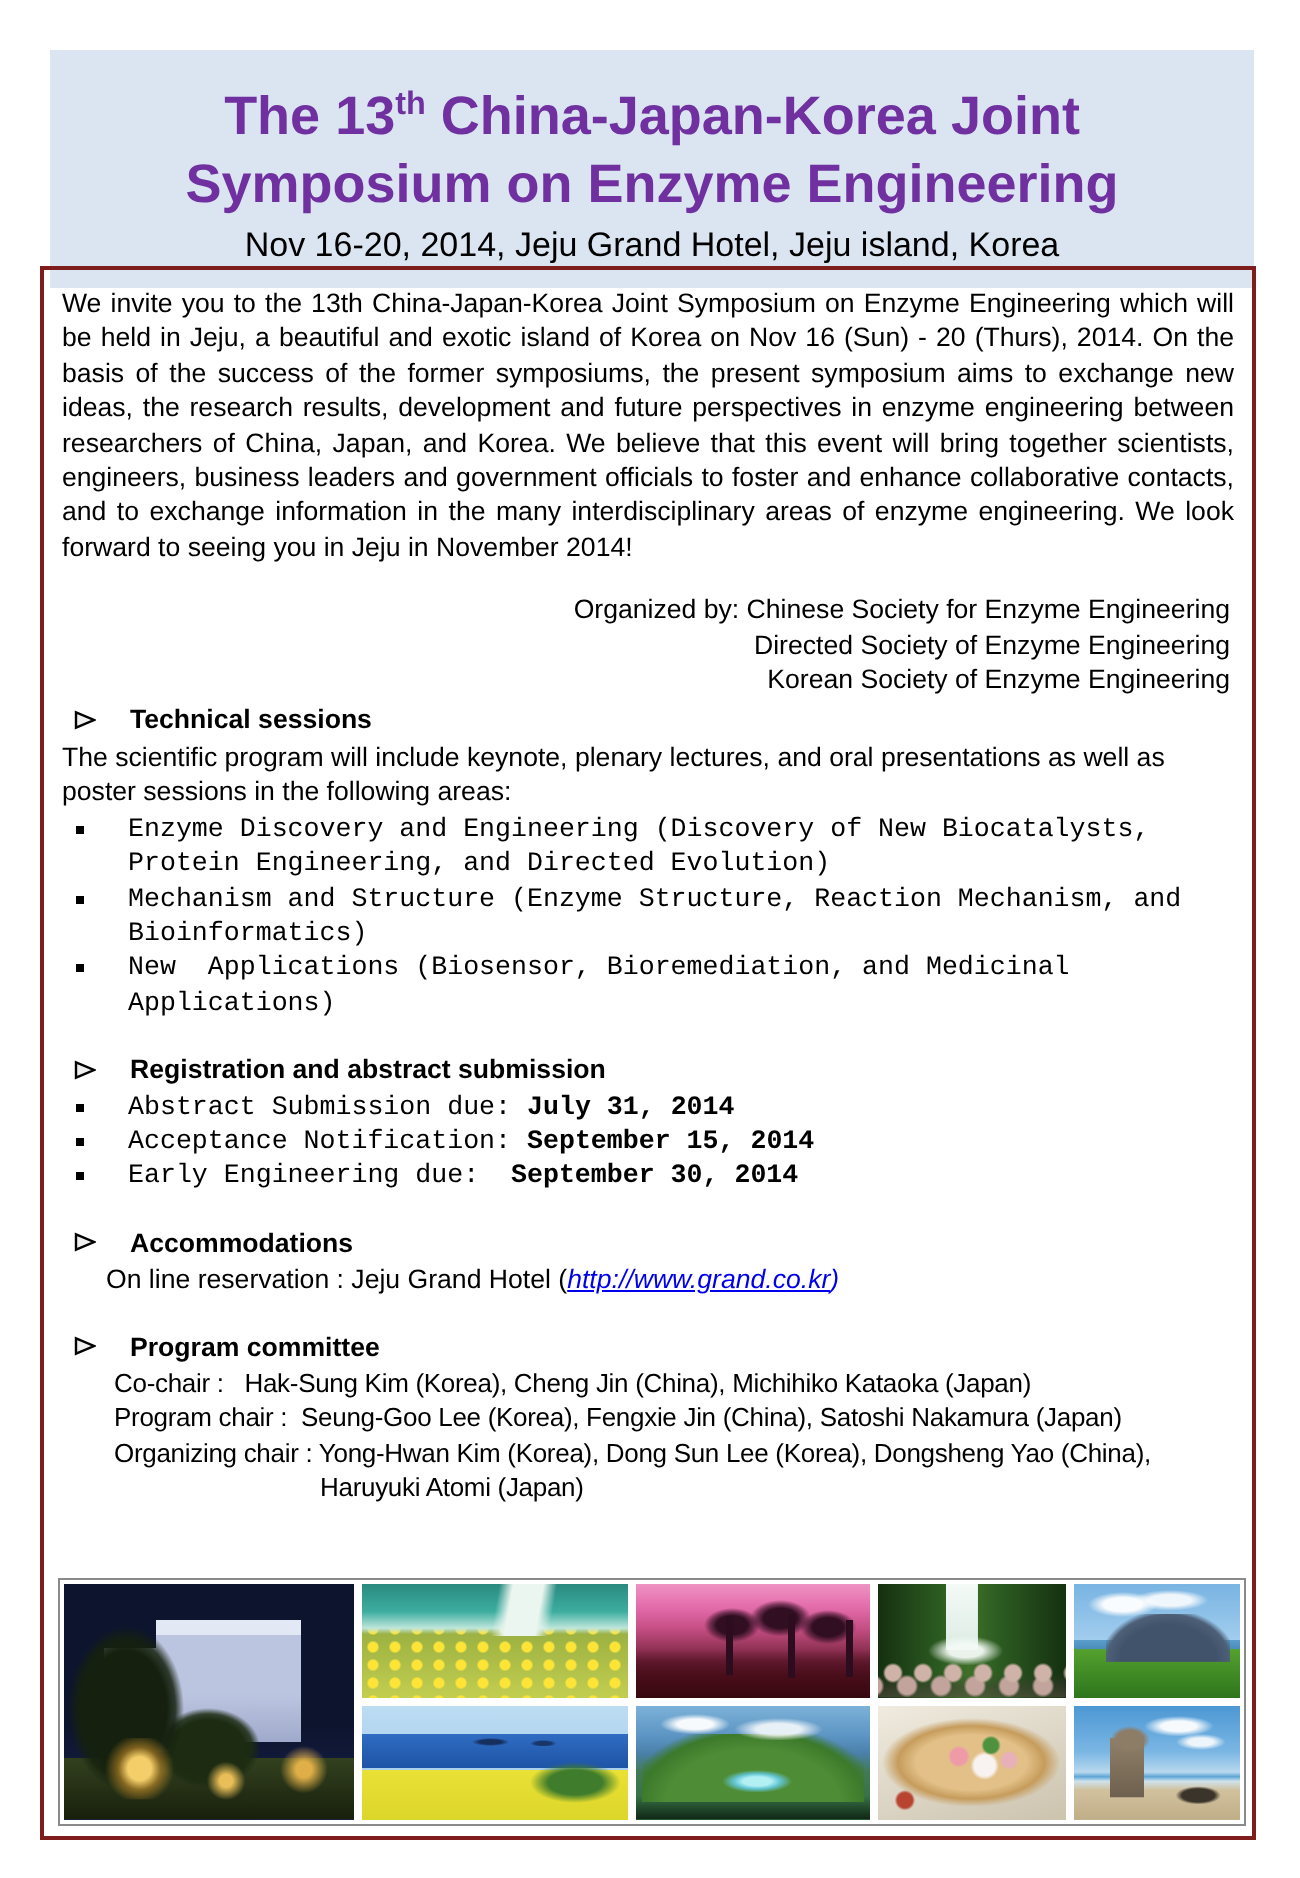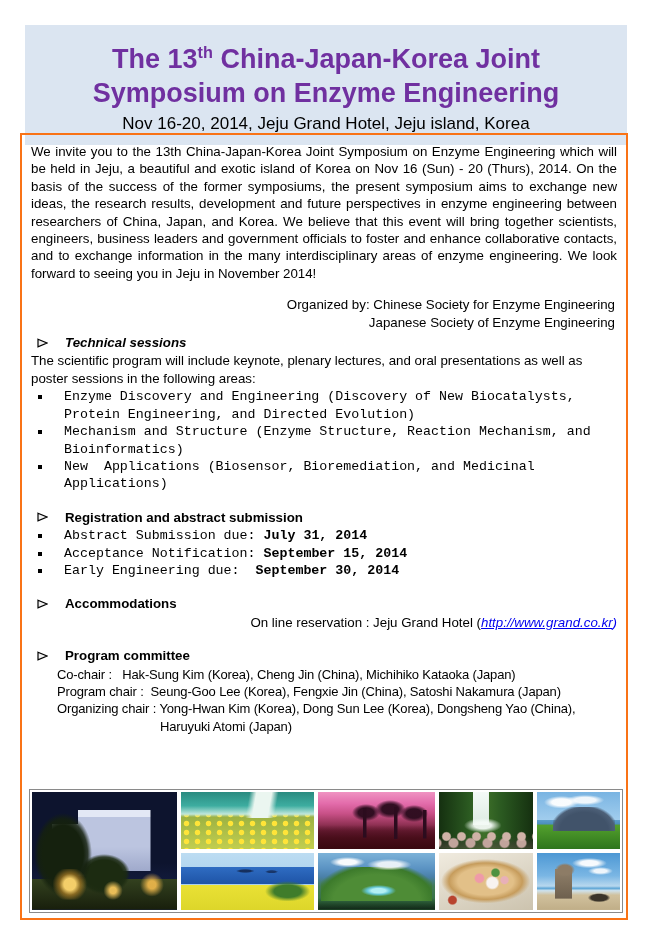--- a/index.html
+++ b/index.html
@@ -7,36 +7,36 @@
   .page{position:relative;width:650px;height:893px;background:#fff;}
 
   
   .header{position:absolute;left:25px;top:25px;width:602px;background:#dbe5f1;text-align:center;padding:10px 0 11px;}
   .title{font-size:27px;font-weight:bold;color:#7030a0;line-height:34px;}
   .title sup{font-size:60%;}
   .subtitle{font-size:17px;line-height:21px;margin-top:3px;color:#000;}
 
   
   .mainbox{position:absolute;left:20px;top:133px;width:608px;height:787px;box-sizing:border-box;
-           border:2px solid #f97316;padding:8px 9px;font-size:13.3px;line-height:17.4px;}
+           border:2px solid #7f1d1d;padding:8px 9px;font-size:13.3px;line-height:17.4px;}
   .intro{margin:0 0 14px;text-align:justify;}
   .orgby{text-align:right;padding-right:2px;}
 
   .sec-h{display:flex;align-items:center;margin:16px 0 1px;padding-left:6px;font-weight:bold;}
-  .sec-h.first{margin-top:3px;font-style:italic;}
+  .sec-h.first{margin-top:3px;}
   .arrow{width:13px;flex:none;display:inline-flex;align-items:center;}
   .sec-t{margin-left:15px;}
   .body-p{margin:0;}
 
   .blist{list-style:none;margin:1px 0 0;padding:0 0 0 7px;}
   .bitem{display:flex;align-items:flex-start;font-family:Liberation Mono, monospace;}
   .sq{flex:none;width:4px;height:4px;background:#000;margin-top:7px;}
   .b-text{margin-left:22px;white-space:pre-wrap;}
 
-  .accom-line{margin:0;padding-left:22px;text-align:right;}
+  .accom-line{margin:0;padding-left:22px;}
   .link{color:#0000ee;font-style:italic;text-decoration:underline;}
   .after-link{color:#0000ee;font-style:italic;}
 
   .committee{padding-left:26px;font-size:13px;letter-spacing:-0.15px;}
   .crow{white-space:pre-wrap;}
   .crow-cont{padding-left:103px;}
 
   
   .collage{position:absolute;left:7px;bottom:5px;display:flex;gap:4px;border:1px solid #8a8a8a;background:#fff;padding:2px;}
   .col{display:flex;flex-direction:column;gap:4px;}
@@ -160,21 +160,22 @@
     </div>
     <div class="subtitle">Nov 16-20, 2014, Jeju Grand Hotel, Jeju island, Korea</div>
   </div>
 
   <div class="mainbox">
 
     <p class="intro">We invite you to the 13th China-Japan-Korea Joint Symposium on Enzyme Engineering which will be held  in Jeju, a beautiful and exotic island of Korea on Nov 16 (Sun) - 20 (Thurs), 2014. On the basis of the success of the former symposiums, the present symposium aims to exchange new ideas, the research results, development and future perspectives in enzyme engineering between researchers of China, Japan, and Korea. We believe that this event will bring together scientists, engineers, business leaders and government officials to foster and enhance collaborative contacts, and to exchange information in the many interdisciplinary areas of enzyme engineering. We look forward to seeing you in Jeju in November 2014!</p>
 
     <div class="orgby">
       <div>Organized by: Chinese Society for Enzyme Engineering</div>
-      <div>Japanese Society of Enzyme Engineering</div>
+      <div>Directed Society of Enzyme Engineering</div>
+      <div>Korean Society of Enzyme Engineering</div>
     </div>
 
     <div class="sec-h first">
       <span class="arrow">
           <svg width="11" height="12" viewBox="0 0 11 12">
             <path d="M1 2.2 L10 6 L1 9.8 Z" fill="#f0f0f0" stroke="#000" stroke-width="1.2"></path>
           </svg>
         </span>
       <span class="sec-t">Technical sessions</span>
     </div>

